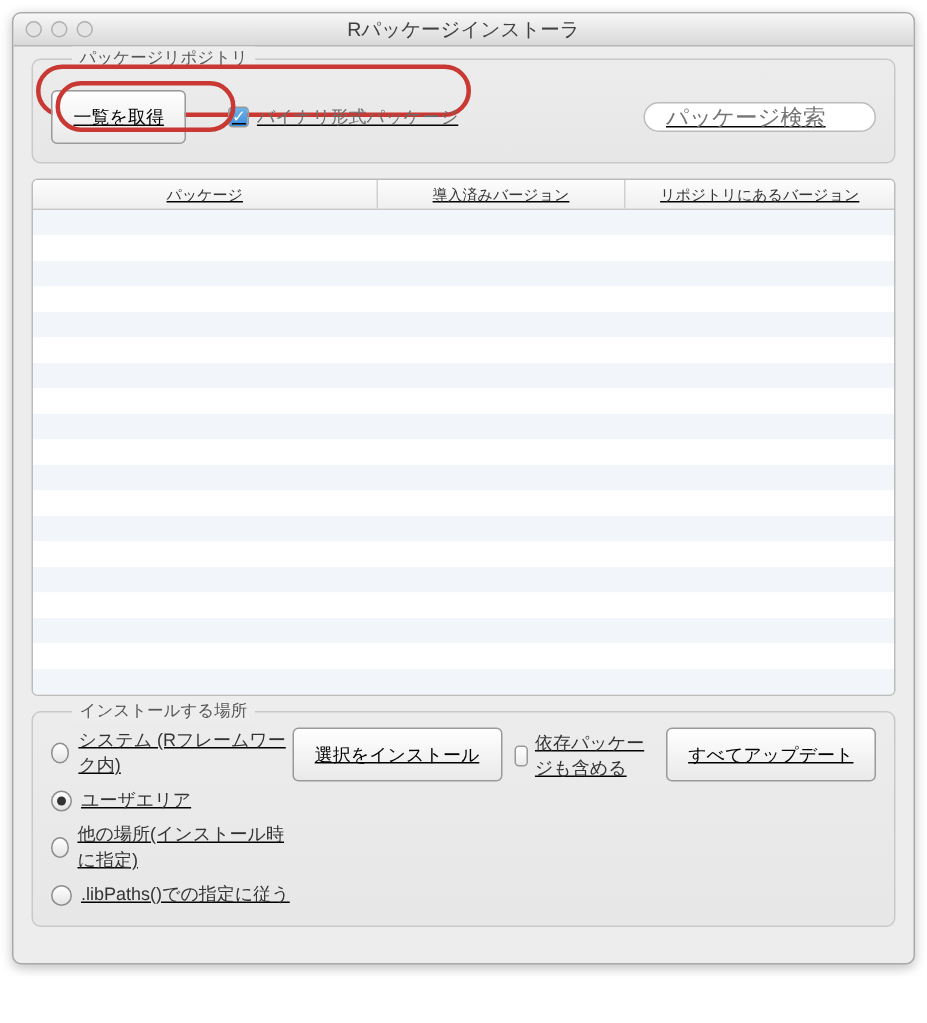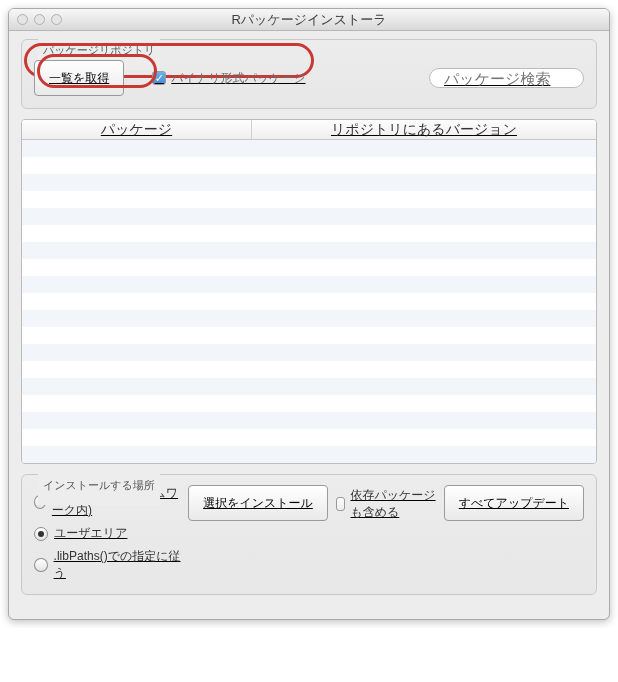--- a/index.html
+++ b/index.html
@@ -51,23 +51,23 @@
     border: 1px solid #c9c9c9;
     border-radius: 6px;
     padding: 10px 12px 12px;
     margin-bottom: 10px;
     position: relative;
     background: linear-gradient(#ececec, #e7e7e7);
   }
   .group-title {
     position: absolute;
     top: -9px;
-    left: 16px;
+    left: 26px;
     background: #ededed;
-    padding: 12px 5px;
+    padding: 0 5px;
     font-size: 11px;
     color: #555;
   }
   .repo-row1 { margin-bottom: 10px; position: relative; }
   .popup {
     width: 265px;
     height: 22px;
     border: 1px solid #9a9a9a;
     border-radius: 4px;
     background: linear-gradient(#ffffff, #e9e9e9);
@@ -168,21 +168,21 @@
     border: 1px solid #bcbcbc;
     border-radius: 4px;
     background: #fff;
     overflow: hidden;
   }
   .thead {
     display: flex;
     background: linear-gradient(#fdfdfd, #efefef);
     border-bottom: 1px solid #c8c8c8;
     height: 20px;
-    font-size: 14px;
+    font-size: 10px;
     color: #333;
   }
   .th {
     border-right: 1px solid #d0d0d0;
     display: flex;
     align-items: center;
     justify-content: center;
     padding: 0 6px;
   }
   .th:last-child { border-right: 0; }
@@ -258,20 +258,21 @@
             <line x1="11" y1="11" x2="15" y2="15"></line>
           </svg>
           <input type="text" placeholder="パッケージ検索" style="">
         </div>
       </div>
     </div>
 
     <div class="table-wrap">
       <div class="thead">
         <div class="th col1">パッケージ</div>
+        <div class="th col2">導入済みバージョン</div>
         <div class="th col3">リポジトリにあるバージョン</div>
       </div>
       <div class="tbody">
         <div class="row"></div>
         <div class="row"></div>
         <div class="row"></div>
         <div class="row"></div>
         <div class="row"></div>
         <div class="row"></div>
         <div class="row"></div>
@@ -302,20 +303,24 @@
             <span>システム (Rフレームワーク内)</span>
           </label>
           <label class="radio-item">
             <span class="radio">
                 <span class="dotin"></span>
               </span>
             <span>ユーザエリア</span>
           </label>
           <label class="radio-item">
             <span class="radio"></span>
+            <span>他の場所(インストール時に指定)</span>
+          </label>
+          <label class="radio-item">
+            <span class="radio"></span>
             <span>.libPaths()での指定に従う</span>
           </label>
         </div>
 
         <div class="right-col">
           <div class="btn btn-wide">選択をインストール</div>
           <label class="chk-row" style="color:#333;margin-left:0">
             <span class="chk-empty"></span>
             <span>依存パッケージも含める</span>
           </label>

